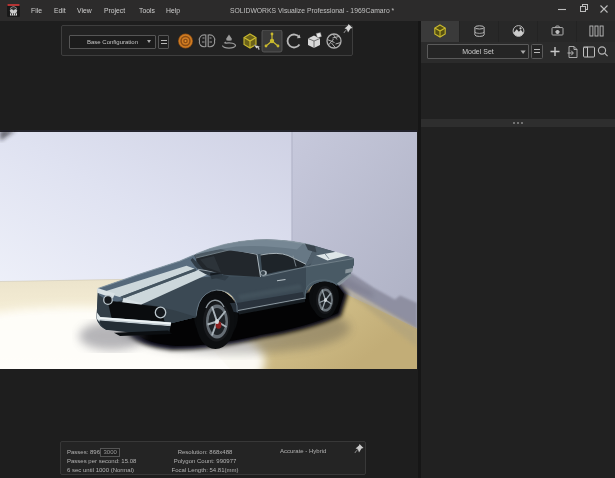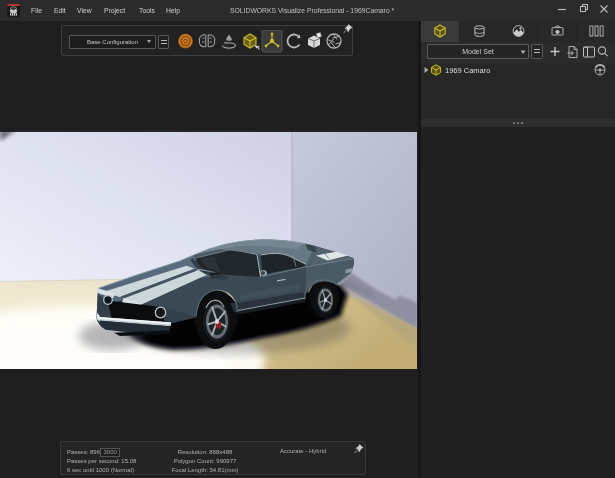--- a/index.html
+++ b/index.html
@@ -369,36 +369,20 @@
           <path d="M-1.5 -5 Q-3.5 -3.5 -5.5 -5" stroke-width="0.8"></path>
         </g>
 
         <g transform="translate(182,9.5)" stroke="#b8b8b8" fill="none" stroke-width="1.1">
           <circle cx="-1" cy="-1" r="3.6"></circle>
           <path d="M1.6 1.6 L4.6 4.6"></path>
         </g>
       </svg>
     </div>
 
-    <div id="treearea">
-      <svg style="position:absolute;left:0;top:0" width="194" height="56" viewBox="0 0 194 56">
-        <path d="M3.5 4 l4 3 l-4 3 z" fill="#a8a8a8"></path>
-        <g transform="translate(15,7)" stroke="#c9b92e" stroke-width="1" fill="none">
-          <path d="M0 -5.2 L4.6 -2.6 L4.6 2.6 L0 5.2 L-4.6 2.6 L-4.6 -2.6 Z" fill="#565012"></path>
-          <path d="M-4.6 -2.6 L0 0 L4.6 -2.6 M0 0 L0 5.2"></path>
-        </g>
-        <text x="24" y="10" font-size="7.5" fill="#dddddd" font-family="Liberation Sans">1969 Camaro</text>
-        <g transform="translate(179,7)" stroke="#b0b0b0" fill="none">
-          <circle r="5" stroke-width="1"></circle>
-          <circle r="1.4" fill="#b0b0b0" stroke="none"></circle>
-          <path d="M-5 0 H-1.4 M5 0 H1.4 M0 1.4 V5" stroke-width="0.9"></path>
-          <path d="M-4.4 -2.4 A5 5 0 0 1 4.4 -2.4" stroke-width="1.8"></path>
-        </g>
-      </svg>
-    </div>
     <div id="splitter">
       <div style="position:absolute;left:92px;top:3px;width:2px;height:2px;background:#888;border-radius:50%"></div>
       <div style="position:absolute;left:96px;top:3px;width:2px;height:2px;background:#888;border-radius:50%"></div>
       <div style="position:absolute;left:100px;top:3px;width:2px;height:2px;background:#888;border-radius:50%"></div>
     </div>
     <div id="below"></div>
   </div>
 
   <div class="abs" id="statusbox"></div>
   <span class="st" style="left:67px;top:449px">Passes: 896 /</span>

